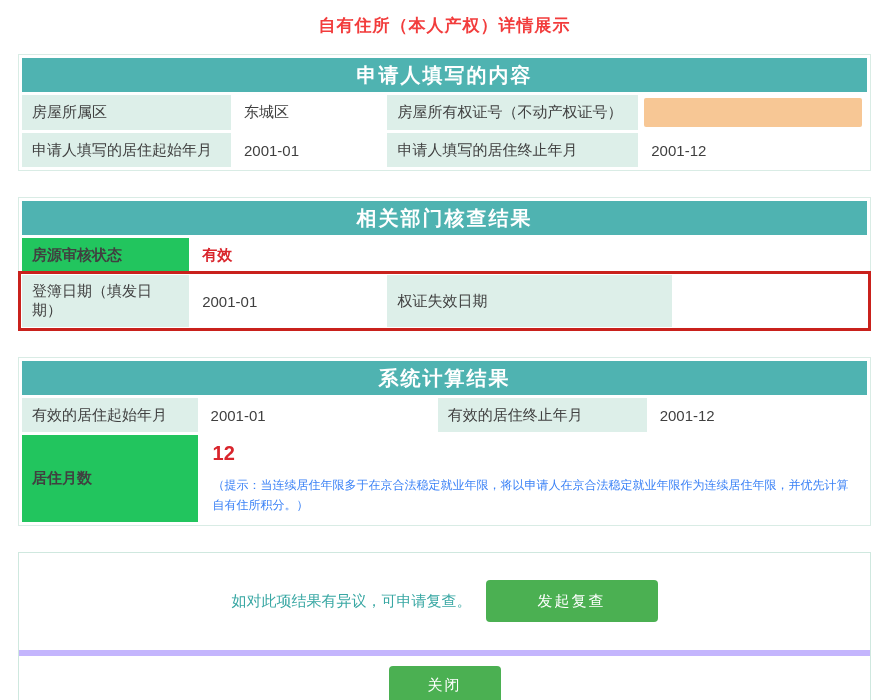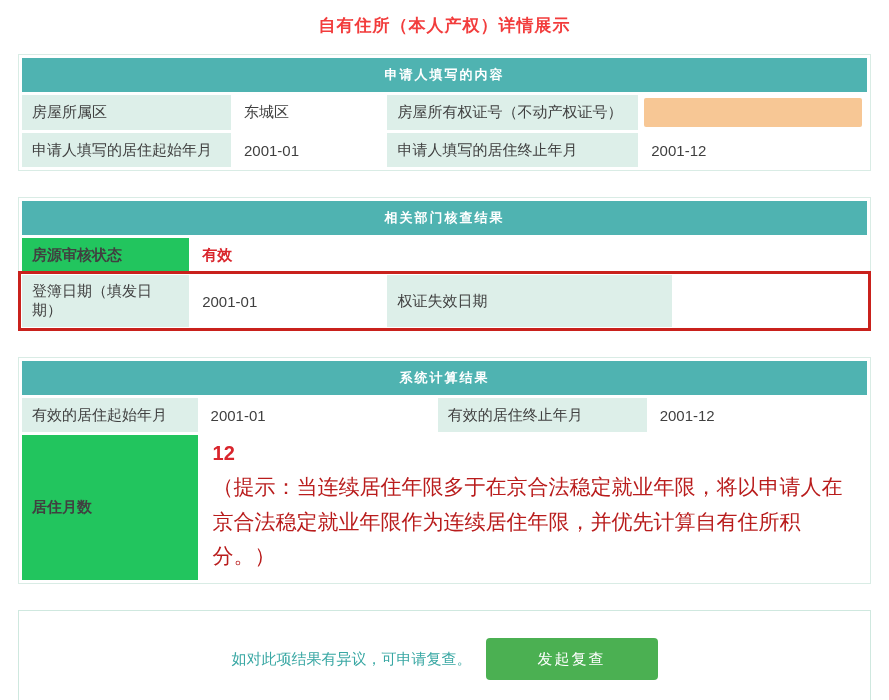--- a/index.html
+++ b/index.html
@@ -21,21 +21,21 @@
     width:100%;
     border-collapse:separate;
     border-spacing:3px;
     border:1px solid #d9ece5;
     margin-bottom:26px;
     background:#fff;
   }
   th.tbl-header{
     background:#4fb3b1;
     color:#fff;
-    font-size:13px;
+    font-size:20px;
     font-weight:bold;
     height:32px;
     text-align:center;
     letter-spacing:2px;
   }
   td{
     font-size:15px;
     padding:7px 10px;
     height:20px;
     vertical-align:middle;
@@ -53,24 +53,24 @@
     box-sizing:border-box;
   }
   .red-strong{color:#d9252c;font-weight:bold;}
   .months-num{
     color:#d9252c;
     font-weight:bold;
     font-size:20px;
     line-height:1.2;
   }
   .hint{
-    color:#b91c1c;
-    font-size:21px;
+    color:#3b82f6;
+    font-size:12px;
     line-height:1.65;
-    margin-top:5px;
+    margin-top:11px;
   }
   .months-cell{padding:6px 12px;}
   .footer-box{border:1px solid #cfe8df;}
   .footer-row1{
     height:97px;
     display:flex;
     align-items:center;
     justify-content:center;
     gap:14px;
     border-bottom:6px solid #c4b5fd;

